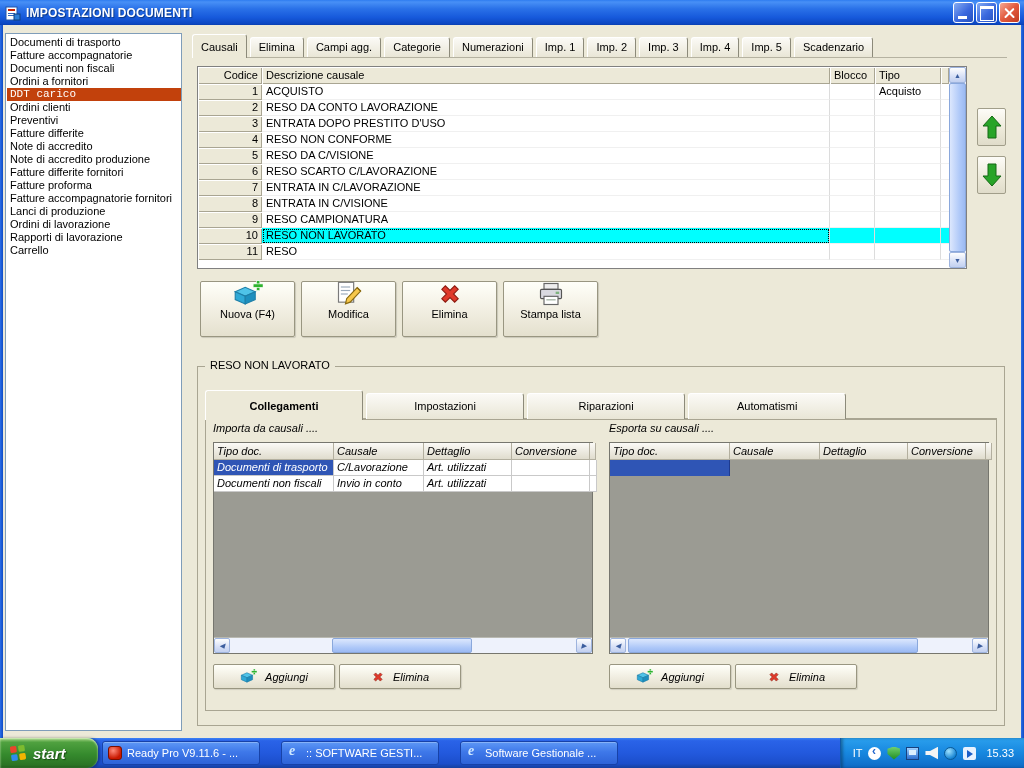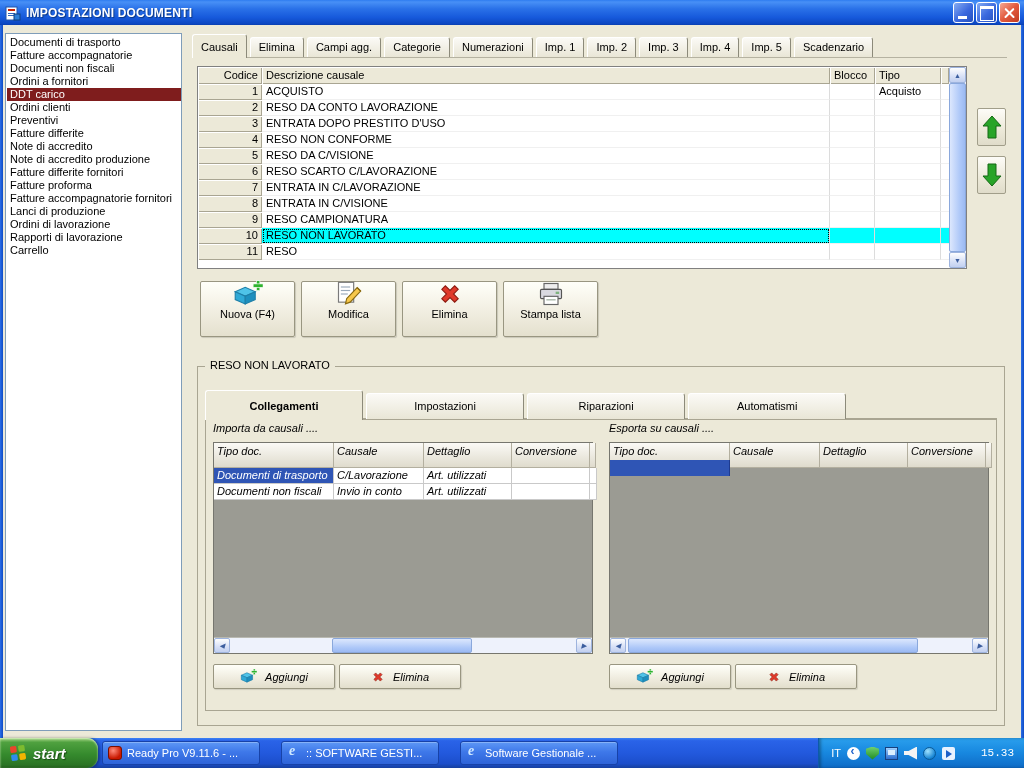--- a/index.html
+++ b/index.html
@@ -23,21 +23,21 @@
   .winbtn.close::after  { transform:rotate(-45deg); }
 
   
   .frame { position:absolute; top:25px; bottom:30px; width:3px; background:linear-gradient(90deg,#2A6EE8,#0F4BC4); z-index:5; }
   .frame.left{left:0} .frame.right{right:0}
 
   
   .listbox { position:absolute; left:5px; top:33px; width:177px; height:698px; background:#fff;
     border:1px solid #7F9DB9; padding:2px 0 0 1px; overflow:hidden; }
   .side-item { height:13px; line-height:13px; padding:0 3px; white-space:nowrap; overflow:hidden; cursor:default; }
-  .side-item.selected { background:#7f1d1d; color:#fff; }
+  .side-item.selected { background:#c2410c; color:#fff;font-family:Liberation Mono, monospace; }
 
   
   .tabstrip { position:absolute; left:192px; top:34px; width:815px; height:24px; border-bottom:1px solid #B5B2A1; white-space:nowrap; }
   .tab { display:inline-block; vertical-align:bottom; height:20px; margin-top:3px; padding:3px 8px 0;
     background:linear-gradient(#FBFAF6,#E9E6D6); border:1px solid #8C8A7A; border-bottom:none;
     border-top-color:#fff; border-left-color:#fff; border-radius:3px 3px 0 0; cursor:pointer;text-align:right; }
   .tab.active { height:24px; margin-top:0; padding-top:6px; background:#ECE9D8; position:relative; z-index:2; margin-bottom:-1px; }
 
   
   .causali { position:absolute; left:197px; top:66px; width:770px; height:203px; background:#fff; border:1px solid #808080; }
@@ -83,21 +83,21 @@
     border-top-color:#fff; border-left-color:#fff; border-radius:3px 3px 0 0; cursor:pointer; }
   .itab.active { height:30px; margin-top:0; padding-top:9px; font-weight:bold; background:#ECE9D8; margin-bottom:-1px; position:relative; z-index:2; }
 
   .ipage { position:absolute; left:7px; top:52px; right:7px; bottom:14px; border:1px solid #A9A592; }
   .dpanel { position:absolute; top:2px; bottom:5px; width:384px;font-style:italic; }
   .dpanel.left { left:5px; } .dpanel.right { right:5px; }
   .dpanel-label { height:16px; padding-left:2px; }
 
   .dtable { position:absolute; top:20px; left:2px; right:2px; height:212px; background:#9B9B93; border:1px solid #76766E; }
   .dhead,.drow { display:grid; grid-template-columns:120px 90px 88px 78px 1fr; }
-  .dth { height:25px; background:linear-gradient(#FBFAF6,#DEDACB); box-shadow:inset -1px 0 0 #B3AF9F, inset 0 -1px 0 #B3AF9F;
+  .dth { height:17px; background:linear-gradient(#FBFAF6,#DEDACB); box-shadow:inset -1px 0 0 #B3AF9F, inset 0 -1px 0 #B3AF9F;
     padding:2px 3px 0; white-space:nowrap; overflow:hidden; }
   .drow { height:16px; cursor:default; }
   .dtd { background:#fff; border-right:1px solid #C9C9C9; border-bottom:1px solid #C9C9C9; line-height:15px; padding:0 3px;
     white-space:nowrap; overflow:hidden; }
   .drow.selected .c1 { background:#2F55B5; color:#fff; }
   .sel-empty-cell { position:absolute; top:17px; left:0; width:120px; height:16px; background:#2F55B5; border-right:1px solid #1D3A8F; }
 
   .hscroll { position:absolute; left:0; right:0; bottom:0; height:16px; background:#EEF2FC; border-top:1px solid #B9B9B1; }
   .hscroll .sb-left { position:absolute; left:0; top:0; bottom:0; width:16px; }
   .hscroll .sb-right { position:absolute; right:0; top:0; bottom:0; width:16px; }
@@ -121,21 +121,21 @@
     display:flex; align-items:center; gap:5px; padding-left:8px; cursor:pointer;
     color:#fff; font-weight:bold; font-style:italic; font-size:15px; text-shadow:1px 1px 1px #1A4A14; }
   .tasks { display:flex; align-items:center; gap:21px; padding-left:4px; }
   .task-btn { width:158px; height:24px; background:linear-gradient(180deg,#5E98F6,#3E78E9 45%,#2E63D8);
     border:1px solid #1742A8; border-radius:3px; color:#fff; display:flex; align-items:center; gap:5px;
     padding:0 5px; overflow:hidden; white-space:nowrap; cursor:pointer; box-shadow:inset 0 1px 0 #86B2F8; }
   .task-btn .lbl { overflow:hidden; text-overflow:ellipsis; }
   .tray { margin-left:auto; display:flex; align-items:center; gap:6px; padding:0 10px 0 12px; color:#fff;
     background:linear-gradient(180deg,#2BA0EE 0%,#1787DF 50%,#0F6BC6 100%);
     border-left:1px solid #0D5AA8; box-shadow:inset 2px 0 3px rgba(0,0,0,.3); }
-  .tray-time { margin-left:20px;font-family:Liberation Mono, monospace; }
+  .tray-time { margin-left:4px; }
 
   
   .tico { width:14px; height:14px; flex:none; position:relative; }
   .readypro-icon { border-radius:3px; background:radial-gradient(circle at 35% 30%,#FF8A7A,#C81800 70%); border:1px solid #7A0E00; }
   .ie-icon::after { content:"e"; position:absolute; left:2px; top:-3px; font:bold italic 14px "Liberation Serif",serif; color:#CFE8FF; }
   .paint-icon { background:linear-gradient(#E8E8EC,#ABABB5); border:1px solid #666; }
   .paint-icon::after { content:""; position:absolute; left:2px; top:2px; width:4px; height:4px; background:#D22; box-shadow:5px 0 0 #22C, 2px 5px 0 #FC0; }
 
   
   .tray-ico { width:13px; height:13px; flex:none; position:relative; cursor:pointer; }

